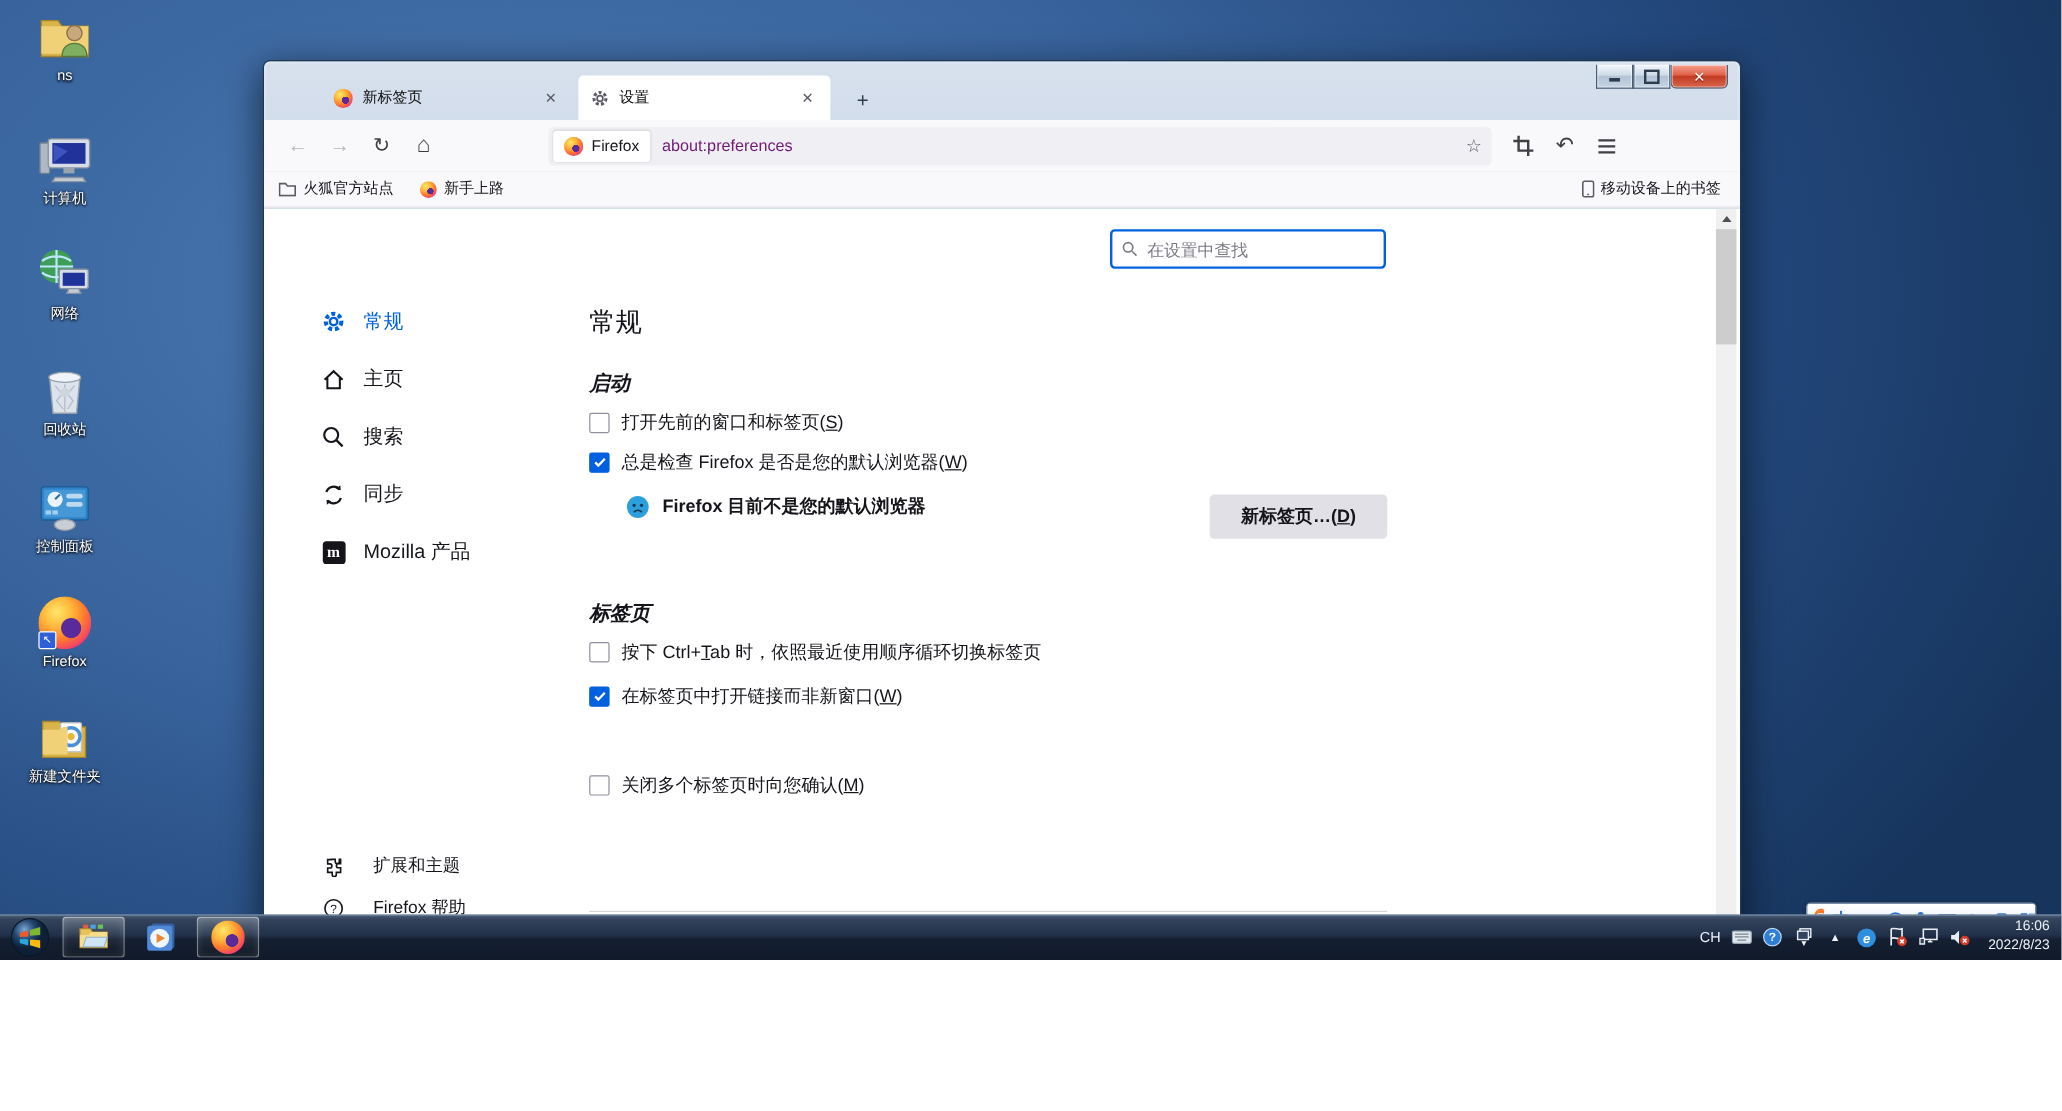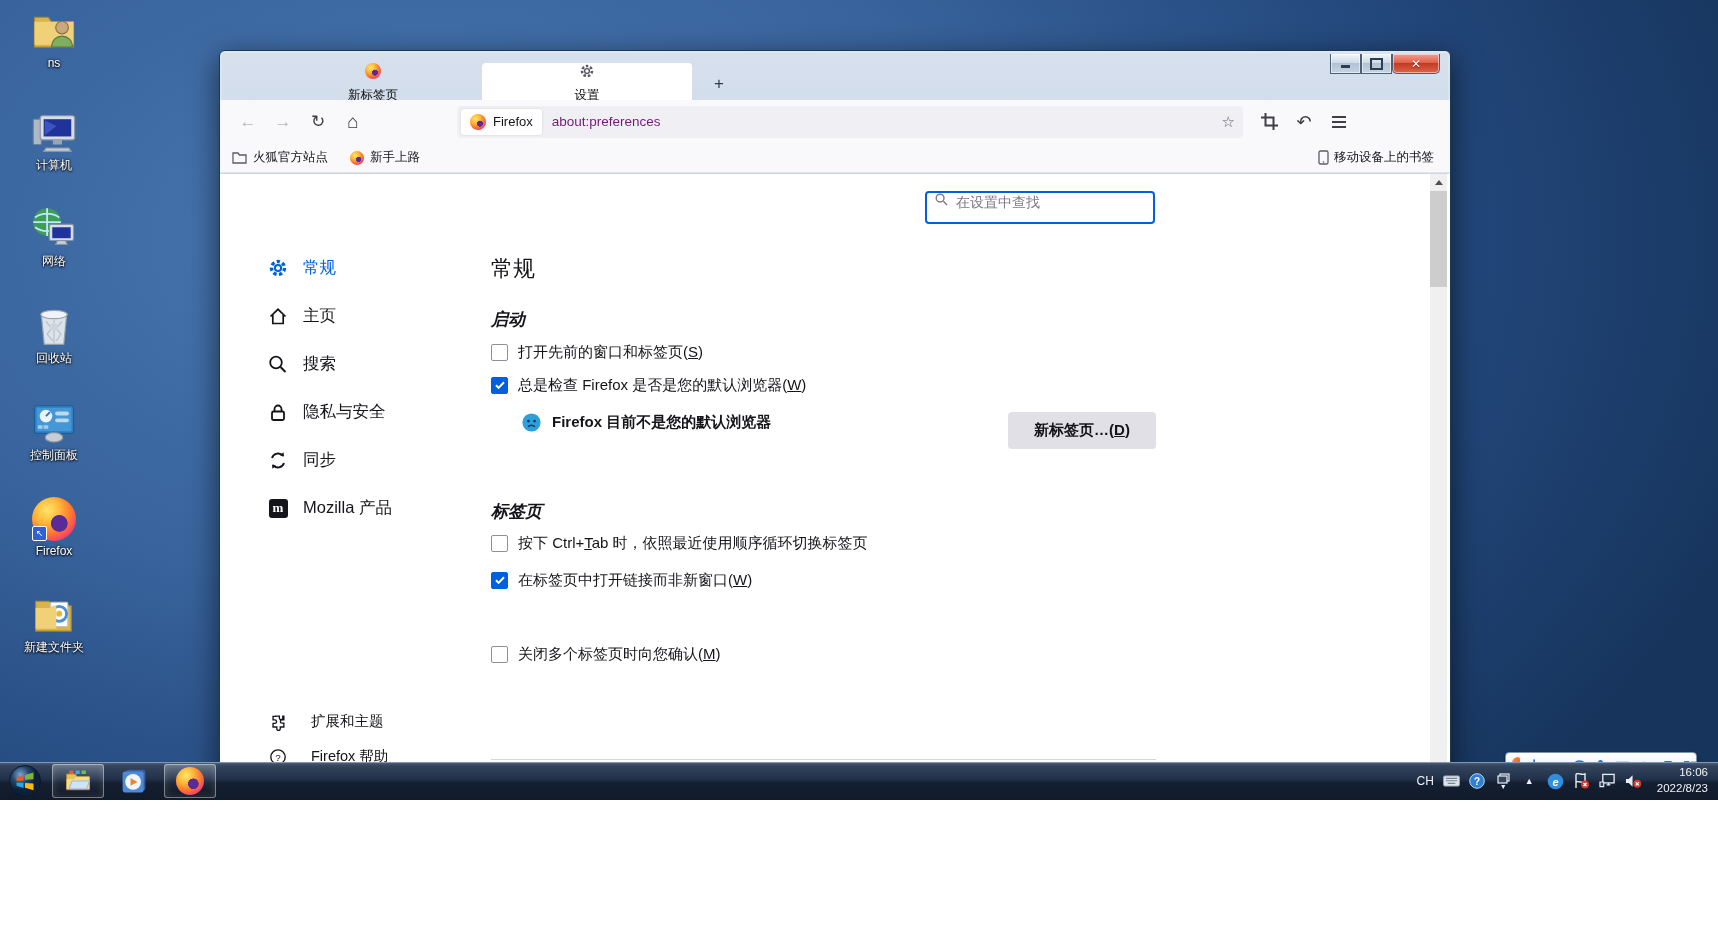--- a/index.html
+++ b/index.html
@@ -21,40 +21,40 @@
   .chrome-top{position:absolute;top:0;left:0;right:0;height:49px;}
   .winctl{position:absolute;top:3px;right:10px;display:flex;}
   .wbtn{height:19px;display:flex;align-items:center;justify-content:center;border:1px solid #52marg;}
   .wbtn{border:1px solid #4c5f75;border-top:none;box-shadow:inset 0 0 0 1px rgba(255,255,255,.5);}
   .wmin,.wmax{width:29px;background:linear-gradient(#f3f7fb,#cfdbe8 45%,#b2c3d6 50%,#c6d4e2);}
   .wclose{width:46px;background:linear-gradient(#f4a08e,#e0614a 45%,#c33a22 50%,#d8674c);border-radius:0 0 5px 5px;}
   .wmin span{display:block;width:9px;height:3px;background:#2e3d4e;margin-top:6px;}
   .wmax span{display:block;width:9px;height:8px;border:2px solid #2e3d4e;}
   .wclose span{color:#fff;font-size:12px;font-weight:bold;text-shadow:0 1px 1px #7c1407;}
   
-  .tab{position:absolute;top:12px;height:37px;width:210px;display:flex;align-items:center;gap:8px;padding:0 10px;box-sizing:border-box;border-radius:4px 4px 0 0;color:#0c0c0d;font-size:12.5px;flex-direction:column;}
+  .tab{position:absolute;top:12px;height:37px;width:210px;display:flex;align-items:center;gap:8px;padding:0 10px;box-sizing:border-box;border-radius:4px 4px 0 0;color:#0c0c0d;font-size:12.5px;}
   .tab.active{background:#fff;}
   .tab .tclose{margin-left:auto;color:#5b5b66;font-size:12px;width:18px;height:18px;display:flex;align-items:center;justify-content:center;border-radius:3px;}
   .newtab-btn{position:absolute;top:20px;left:486px;width:26px;height:26px;display:flex;align-items:center;justify-content:center;font-size:17px;color:#2e3d4e;border-radius:4px;}
   
   .navbar{position:absolute;top:49px;left:0;right:0;height:43px;background:#f9f9fb;display:flex;align-items:center;}
   .nbtn{width:28px;height:28px;display:flex;align-items:center;justify-content:center;border-radius:4px;font-size:17px;color:#3f3f44;}
   .nbtn.disabled{color:#b5b5bc;}
   .urlbar{height:32px;width:786px;margin-left:90px;background:#f0f0f4;border-radius:4px;display:flex;align-items:center;padding:0 4px;box-sizing:border-box;}
   .sitechip{height:26px;background:#fff;border-radius:3px;display:flex;align-items:center;gap:7px;padding:0 9px;font-size:13px;color:#15141a;box-shadow:0 0 2px rgba(0,0,0,.15);}
   .urltext{margin-left:10px;font-size:13.5px;color:#701a75;flex:1;}
   .urlstar{font-size:15px;color:#5b5b66;margin-right:4px;}
   .navright{display:flex;align-items:center;gap:7px;margin-left:12px;}
   
   .bmbar{position:absolute;top:92px;left:0;right:0;height:30px;background:#f9f9fb;border-bottom:1px solid #e3e3e8;display:flex;align-items:center;padding:0 12px;box-sizing:border-box;font-size:12.5px;color:#15141a;}
   .bmitem{display:flex;align-items:center;gap:6px;margin-right:22px;}
   .bmright{margin-left:auto;display:flex;align-items:center;gap:5px;margin-right:4px;}
   
   .content{position:absolute;top:123px;left:0;right:0;bottom:0;background:#fff;color:#15141a;}
-  .searchbox{position:absolute;left:705px;top:17px;width:230px;height:33px;border:2px solid #0060df;border-radius:4px;box-sizing:border-box;background:#fff;display:flex;align-items:flex-start;padding:0 8px;gap:6px;}
+  .searchbox{position:absolute;left:705px;top:17px;width:230px;height:33px;border:2px solid #0060df;border-radius:4px;box-sizing:border-box;background:#fff;display:flex;align-items:center;padding:0 8px;gap:6px;}
   .searchbox input{border:none;outline:none;flex:1;font-size:14px;color:#15141a;font-family:inherit;background:transparent;}
   .searchbox input::placeholder{color:#7a7a85;}
   .sidebar{position:absolute;left:48px;top:70px;width:210px;}
   .sbitem{height:48px;display:flex;align-items:center;gap:15px;font-size:16.5px;color:#15141a;cursor:default;}
   .sbitem.active{color:#0061e0;}
   .sbicon{width:20px;height:20px;display:flex;align-items:center;justify-content:center;}
   .sidebar-bottom{position:absolute;left:48px;top:530px;width:210px;}
   .sbitem.small{height:35px;font-size:14.5px;gap:23px;}
   .mozbox{width:19px;height:19px;background:#15141a;border-radius:3px;color:#fff;font-weight:bold;font-size:13px;display:flex;align-items:center;justify-content:center;font-family:"Liberation Serif","DejaVu Serif",serif;}
   .main{position:absolute;left:271px;top:0;width:665px;height:100%;}
@@ -303,29 +303,20 @@
           <span>主页</span>
         </div>
         <div class="sbitem">
           <span class="sbicon">
             <svg width="21" height="21" viewBox="0 0 20 20">
                 <circle cx="8" cy="8" r="5.8" fill="none" stroke="#15141a" stroke-width="1.8"></circle>
                 <path d="M12.5 12.5l5 5" stroke="#15141a" stroke-width="1.9"></path>
               </svg>
           </span>
           <span>搜索</span>
-        </div>
-        <div class="sbitem">
-          <span class="sbicon">
-            <svg width="21" height="21" viewBox="0 0 20 20">
-                <rect x="4" y="9" width="12" height="8.5" rx="1.5" fill="none" stroke="#15141a" stroke-width="1.8"></rect>
-                <path d="M6.5 9V6.5a3.5 3.5 0 0 1 7 0V9" fill="none" stroke="#15141a" stroke-width="1.8"></path>
-              </svg>
-          </span>
-          <span>隐私与安全</span>
         </div>
         <div class="sbitem">
           <span class="sbicon">
             <svg width="21" height="21" viewBox="0 0 20 20">
                 <path d="M4 7.5A6.3 6.3 0 0 1 15 5.5M16 12.5A6.3 6.3 0 0 1 5 14.5" fill="none" stroke="#15141a" stroke-width="1.9"></path>
                 <path d="M15.6 1.8l.3 4.2-4-1.2z" fill="#15141a"></path>
                 <path d="M4.4 18.2l-.3-4.2 4 1.2z" fill="#15141a"></path>
               </svg>
           </span>
           <span>同步</span>

